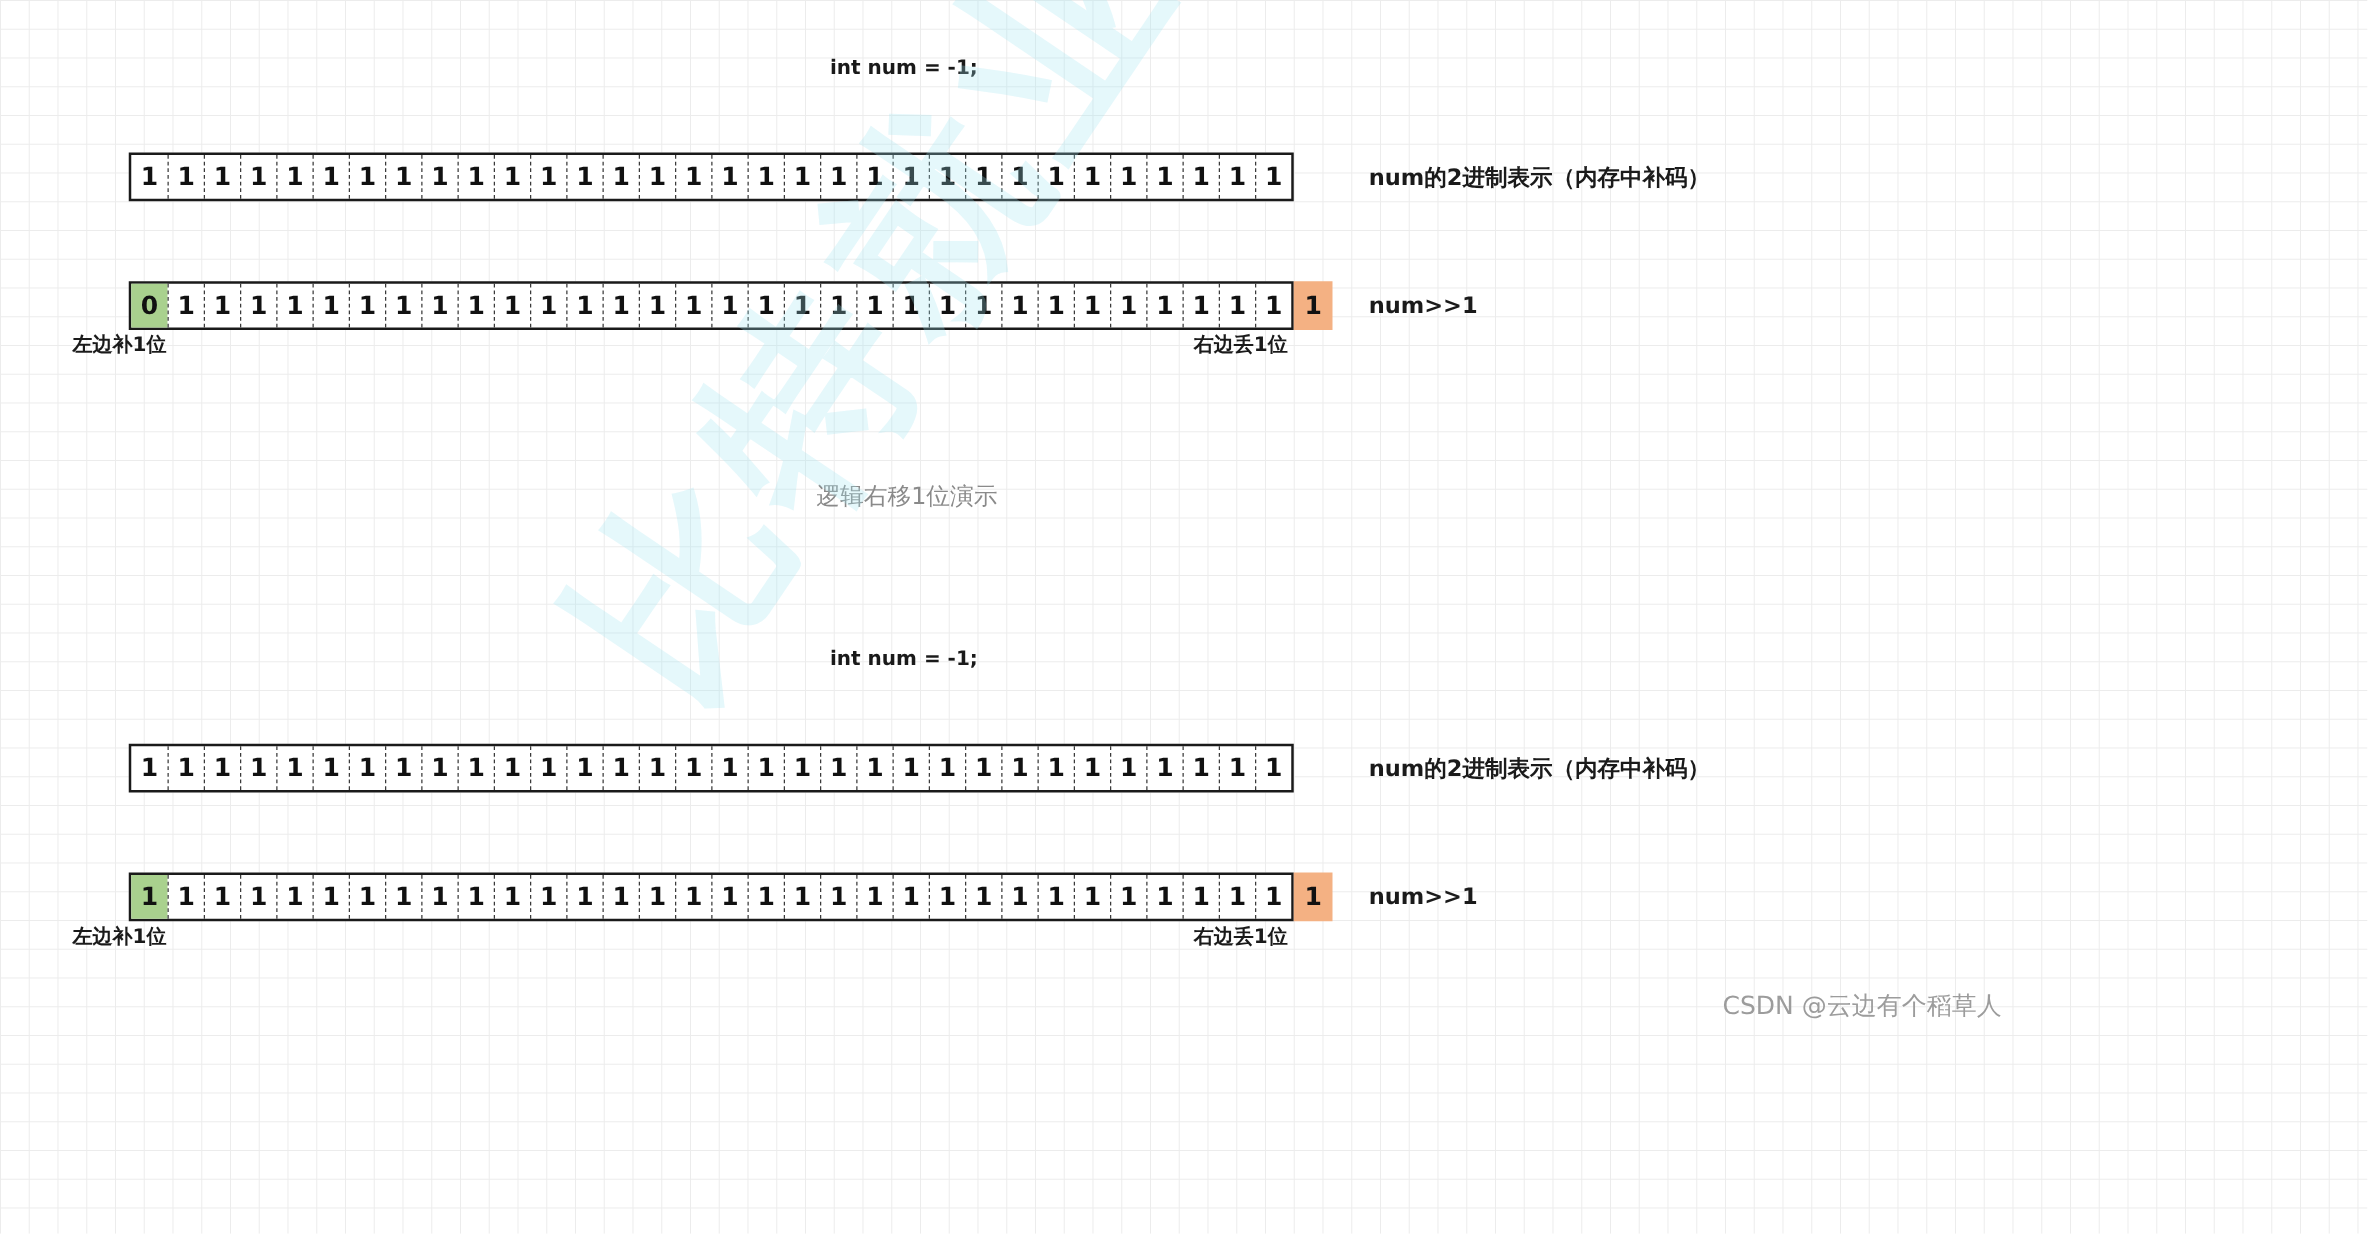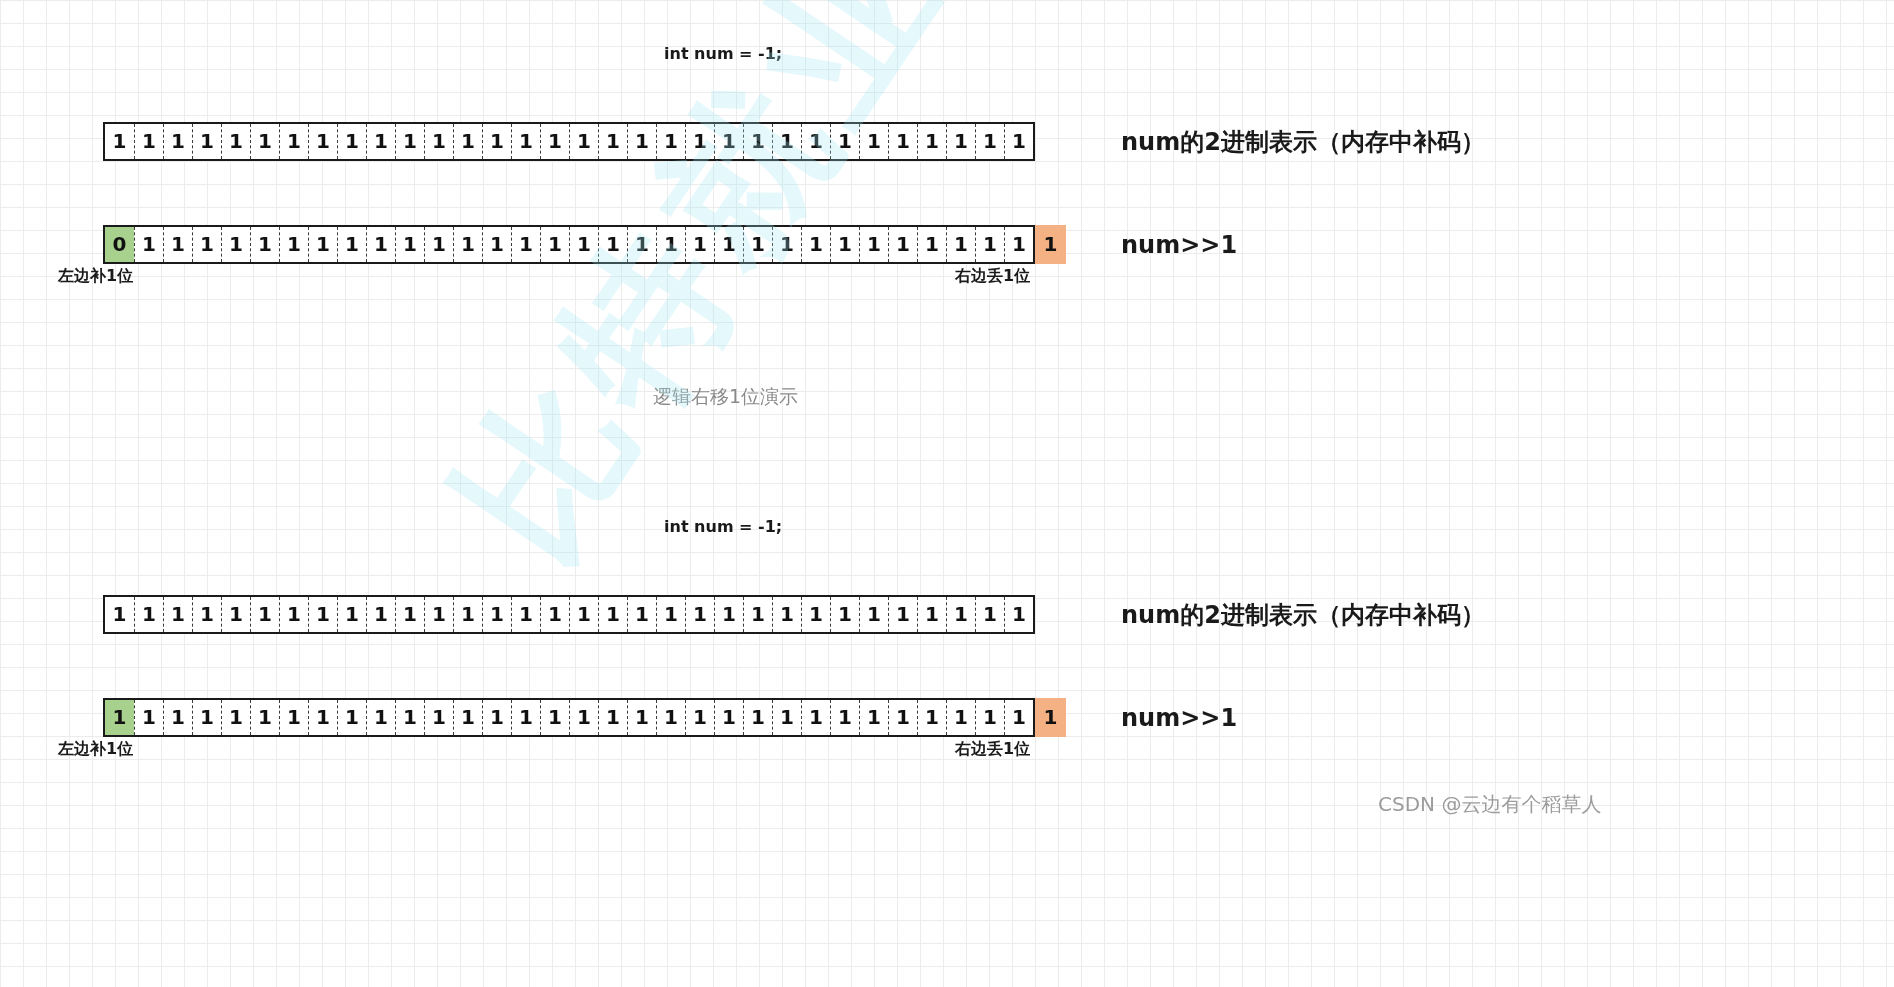--- a/index.html
+++ b/index.html
@@ -32,21 +32,21 @@
     flex:0 0 auto;
   }
   .bit-cell + .bit-cell{border-left:1px dashed #3a3a3a;}
   .bit-cell.pad{background:var(--pad-green,#A9D18E);}
   .bit-cell.dropped{
     width:31px;height:39px;line-height:39px;
     background:var(--dropped-orange,#F4B183);
   }
   .row-label{
     position:absolute;left:992px;top:50%;transform:translateY(-50%);
-    font-size:24px;font-weight:bold;color:#1a1a1a;white-space:nowrap;margin-left:26px;
+    font-size:18px;font-weight:bold;color:#1a1a1a;white-space:nowrap;
   }
   .note{
     position:absolute;
     font-size:16px;font-weight:bold;color:#1a1a1a;white-space:nowrap;
   }
   .left-note{left:58px;}
   .right-note{left:955px;}
   .middle-caption{
     position:absolute;left:653px;top:384px;
     font-size:19px;font-weight:500;color:#8a8a8a;white-space:nowrap;

